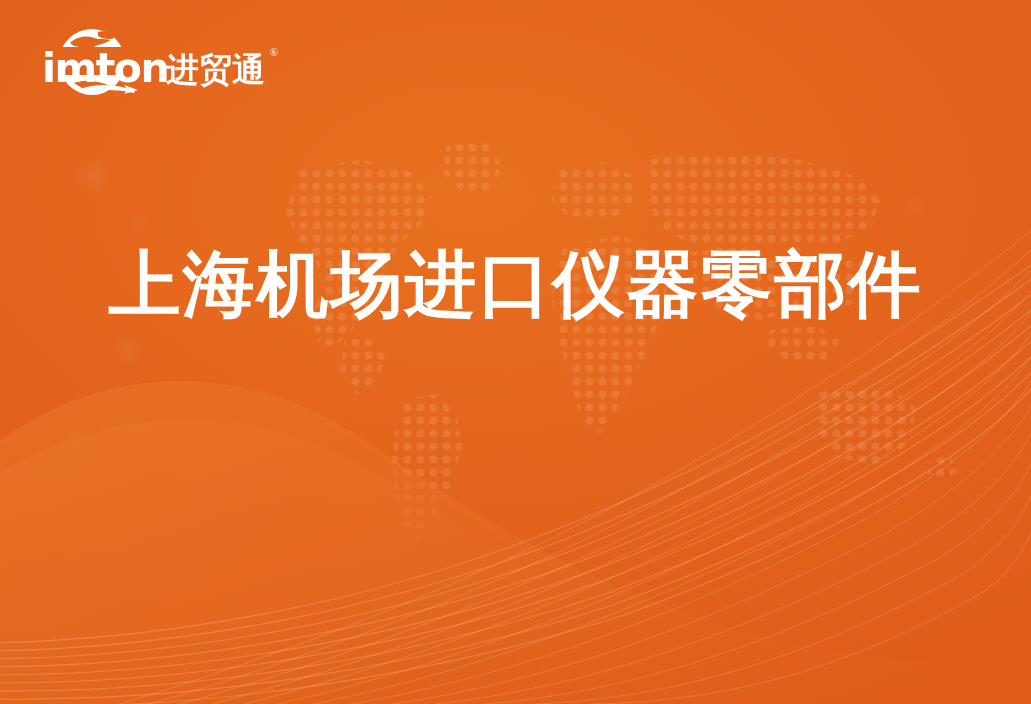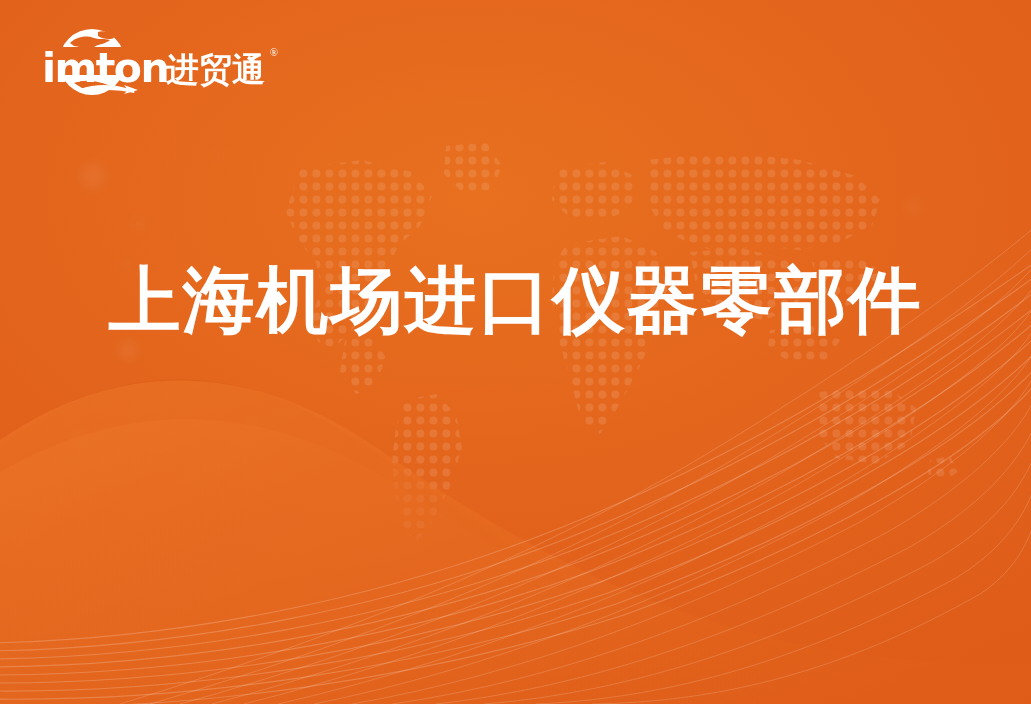--- a/index.html
+++ b/index.html
@@ -55,21 +55,21 @@
     padding-top:13px;
     text-align:center;
   }
   #logo-tm{
     position:absolute;right:-13px;top:6px;
     font-size:11px;font-weight:400;color:#ffffff;line-height:1;
   }
 
   
   #headline{
-    position:absolute;left:0;top:264px;width:1031px;
+    position:absolute;left:0;top:248px;width:1031px;
     text-align:center;
   }
   .hl-line{
     color:#ffffff;
     font-family:"DejaVu Sans","Liberation Sans",sans-serif;
     font-weight:700;
     font-size:72px;
     line-height:1;
     letter-spacing:2px;
     white-space:nowrap;

